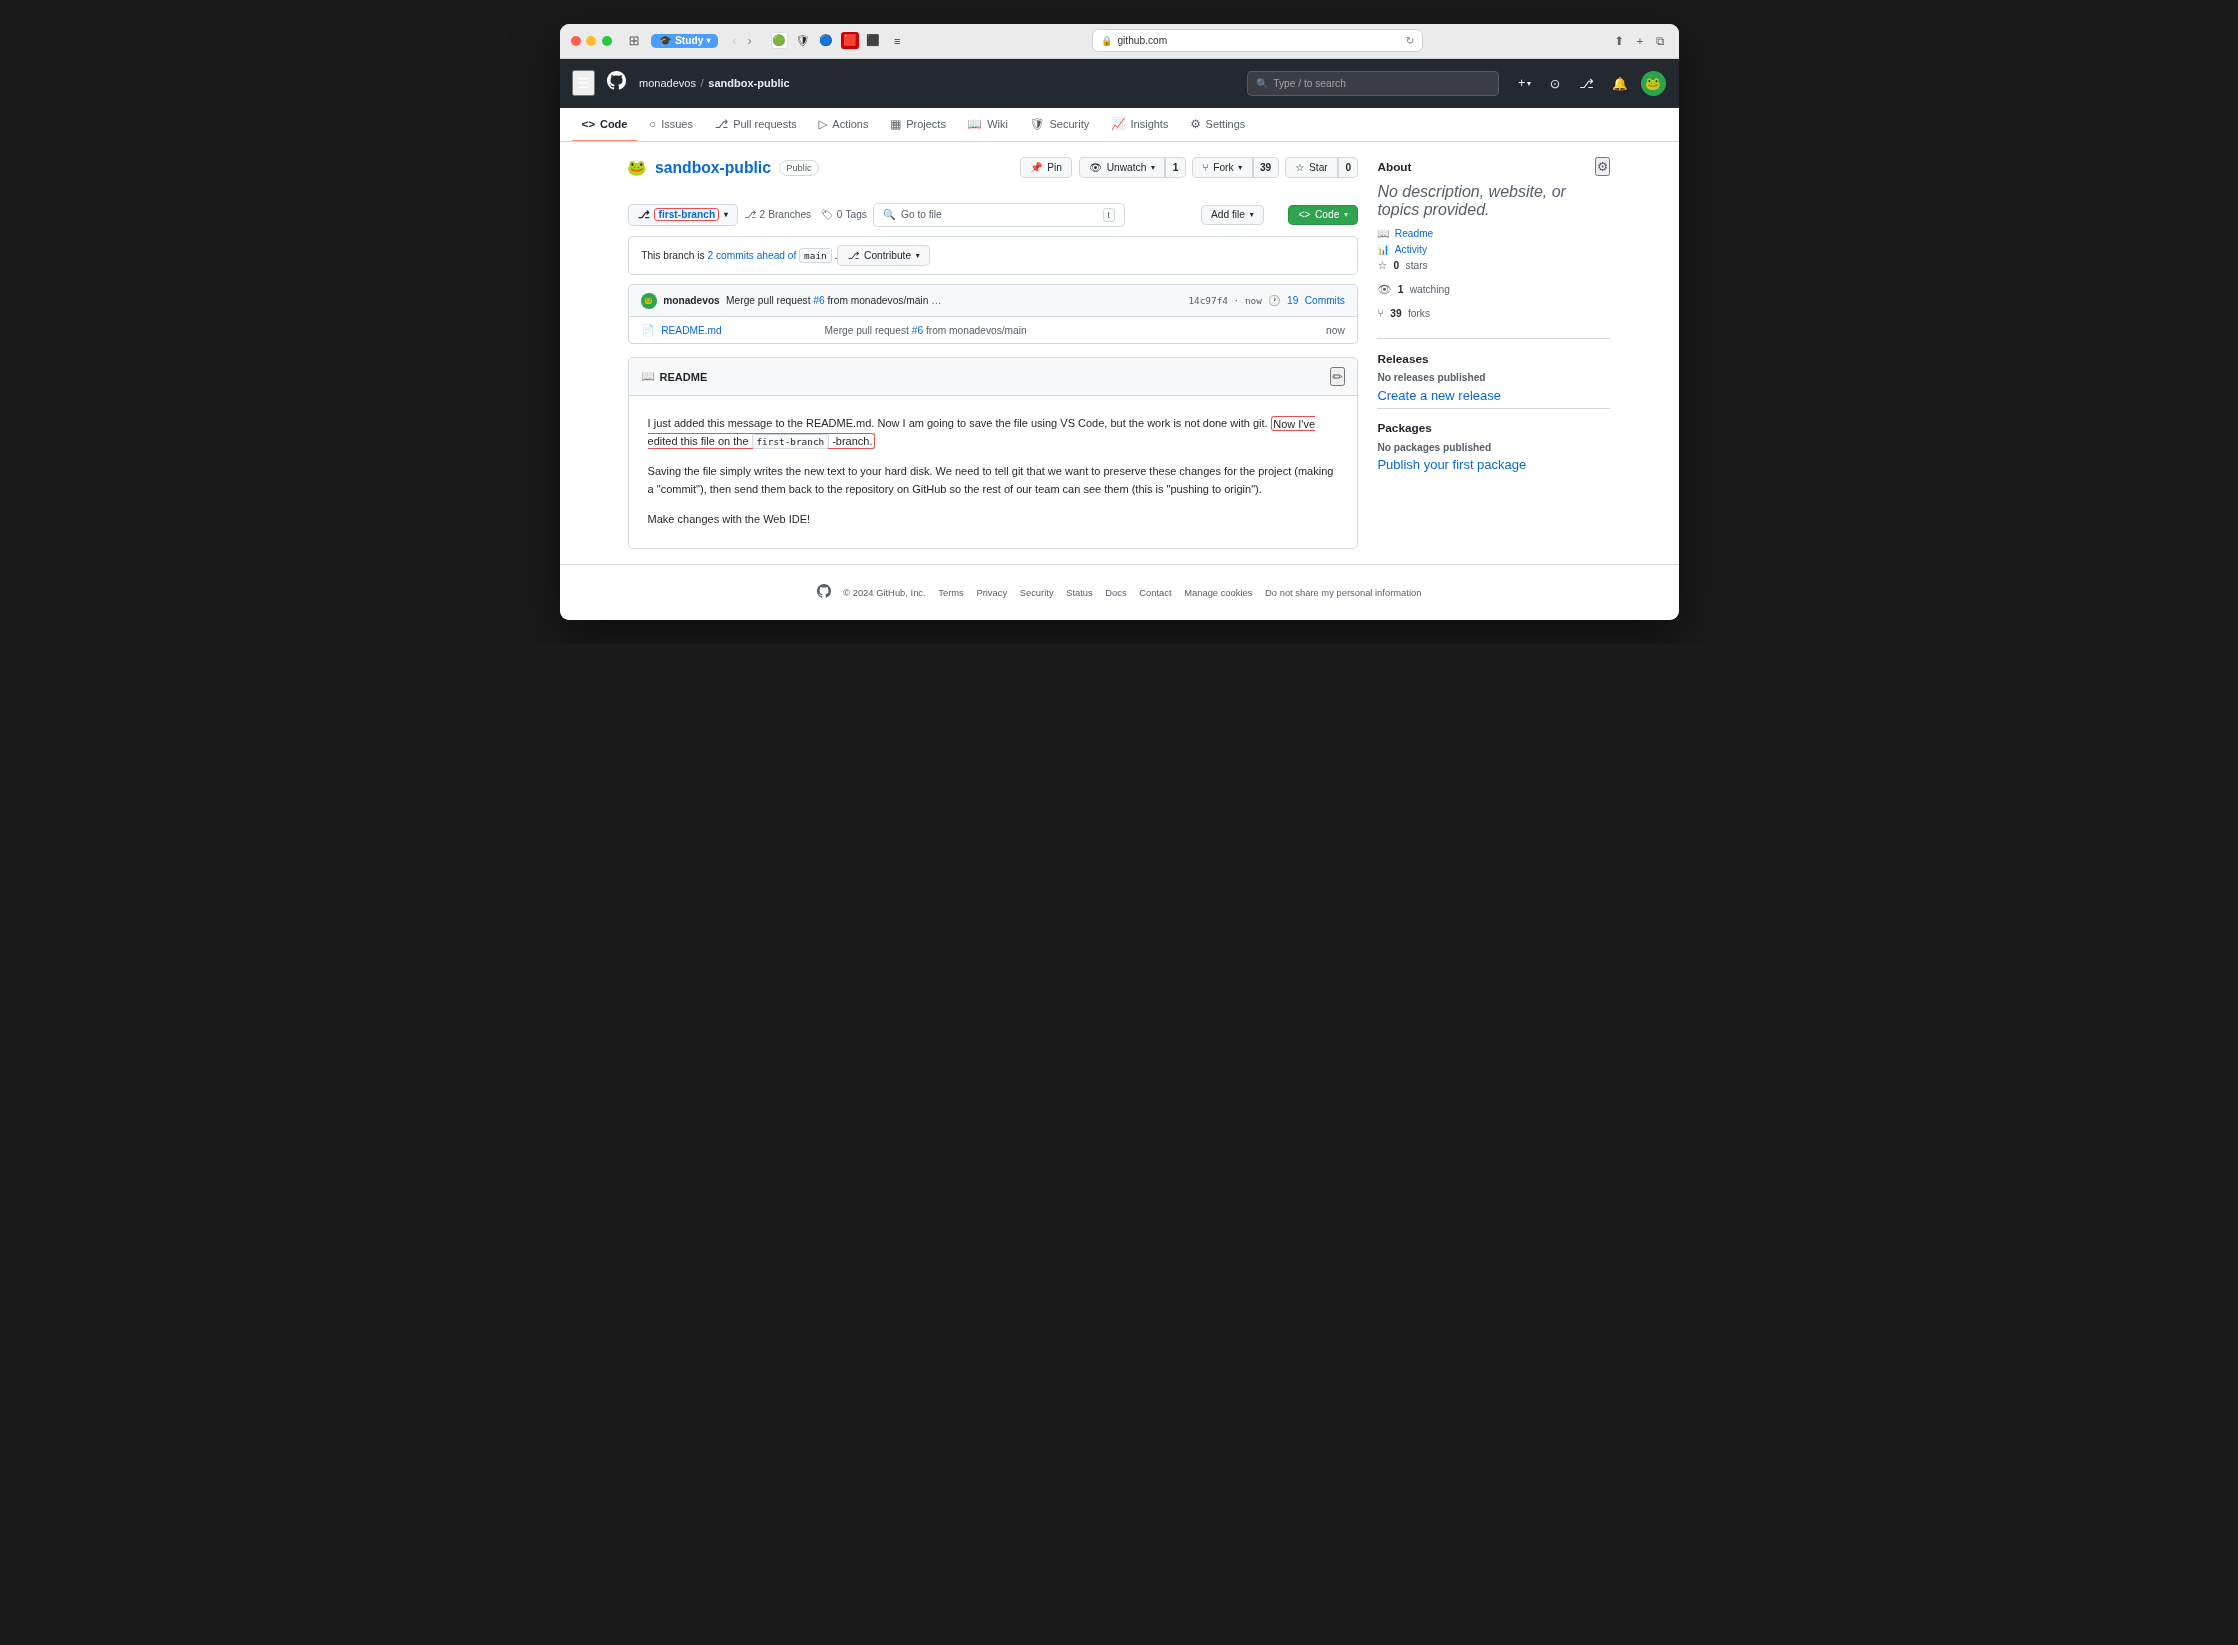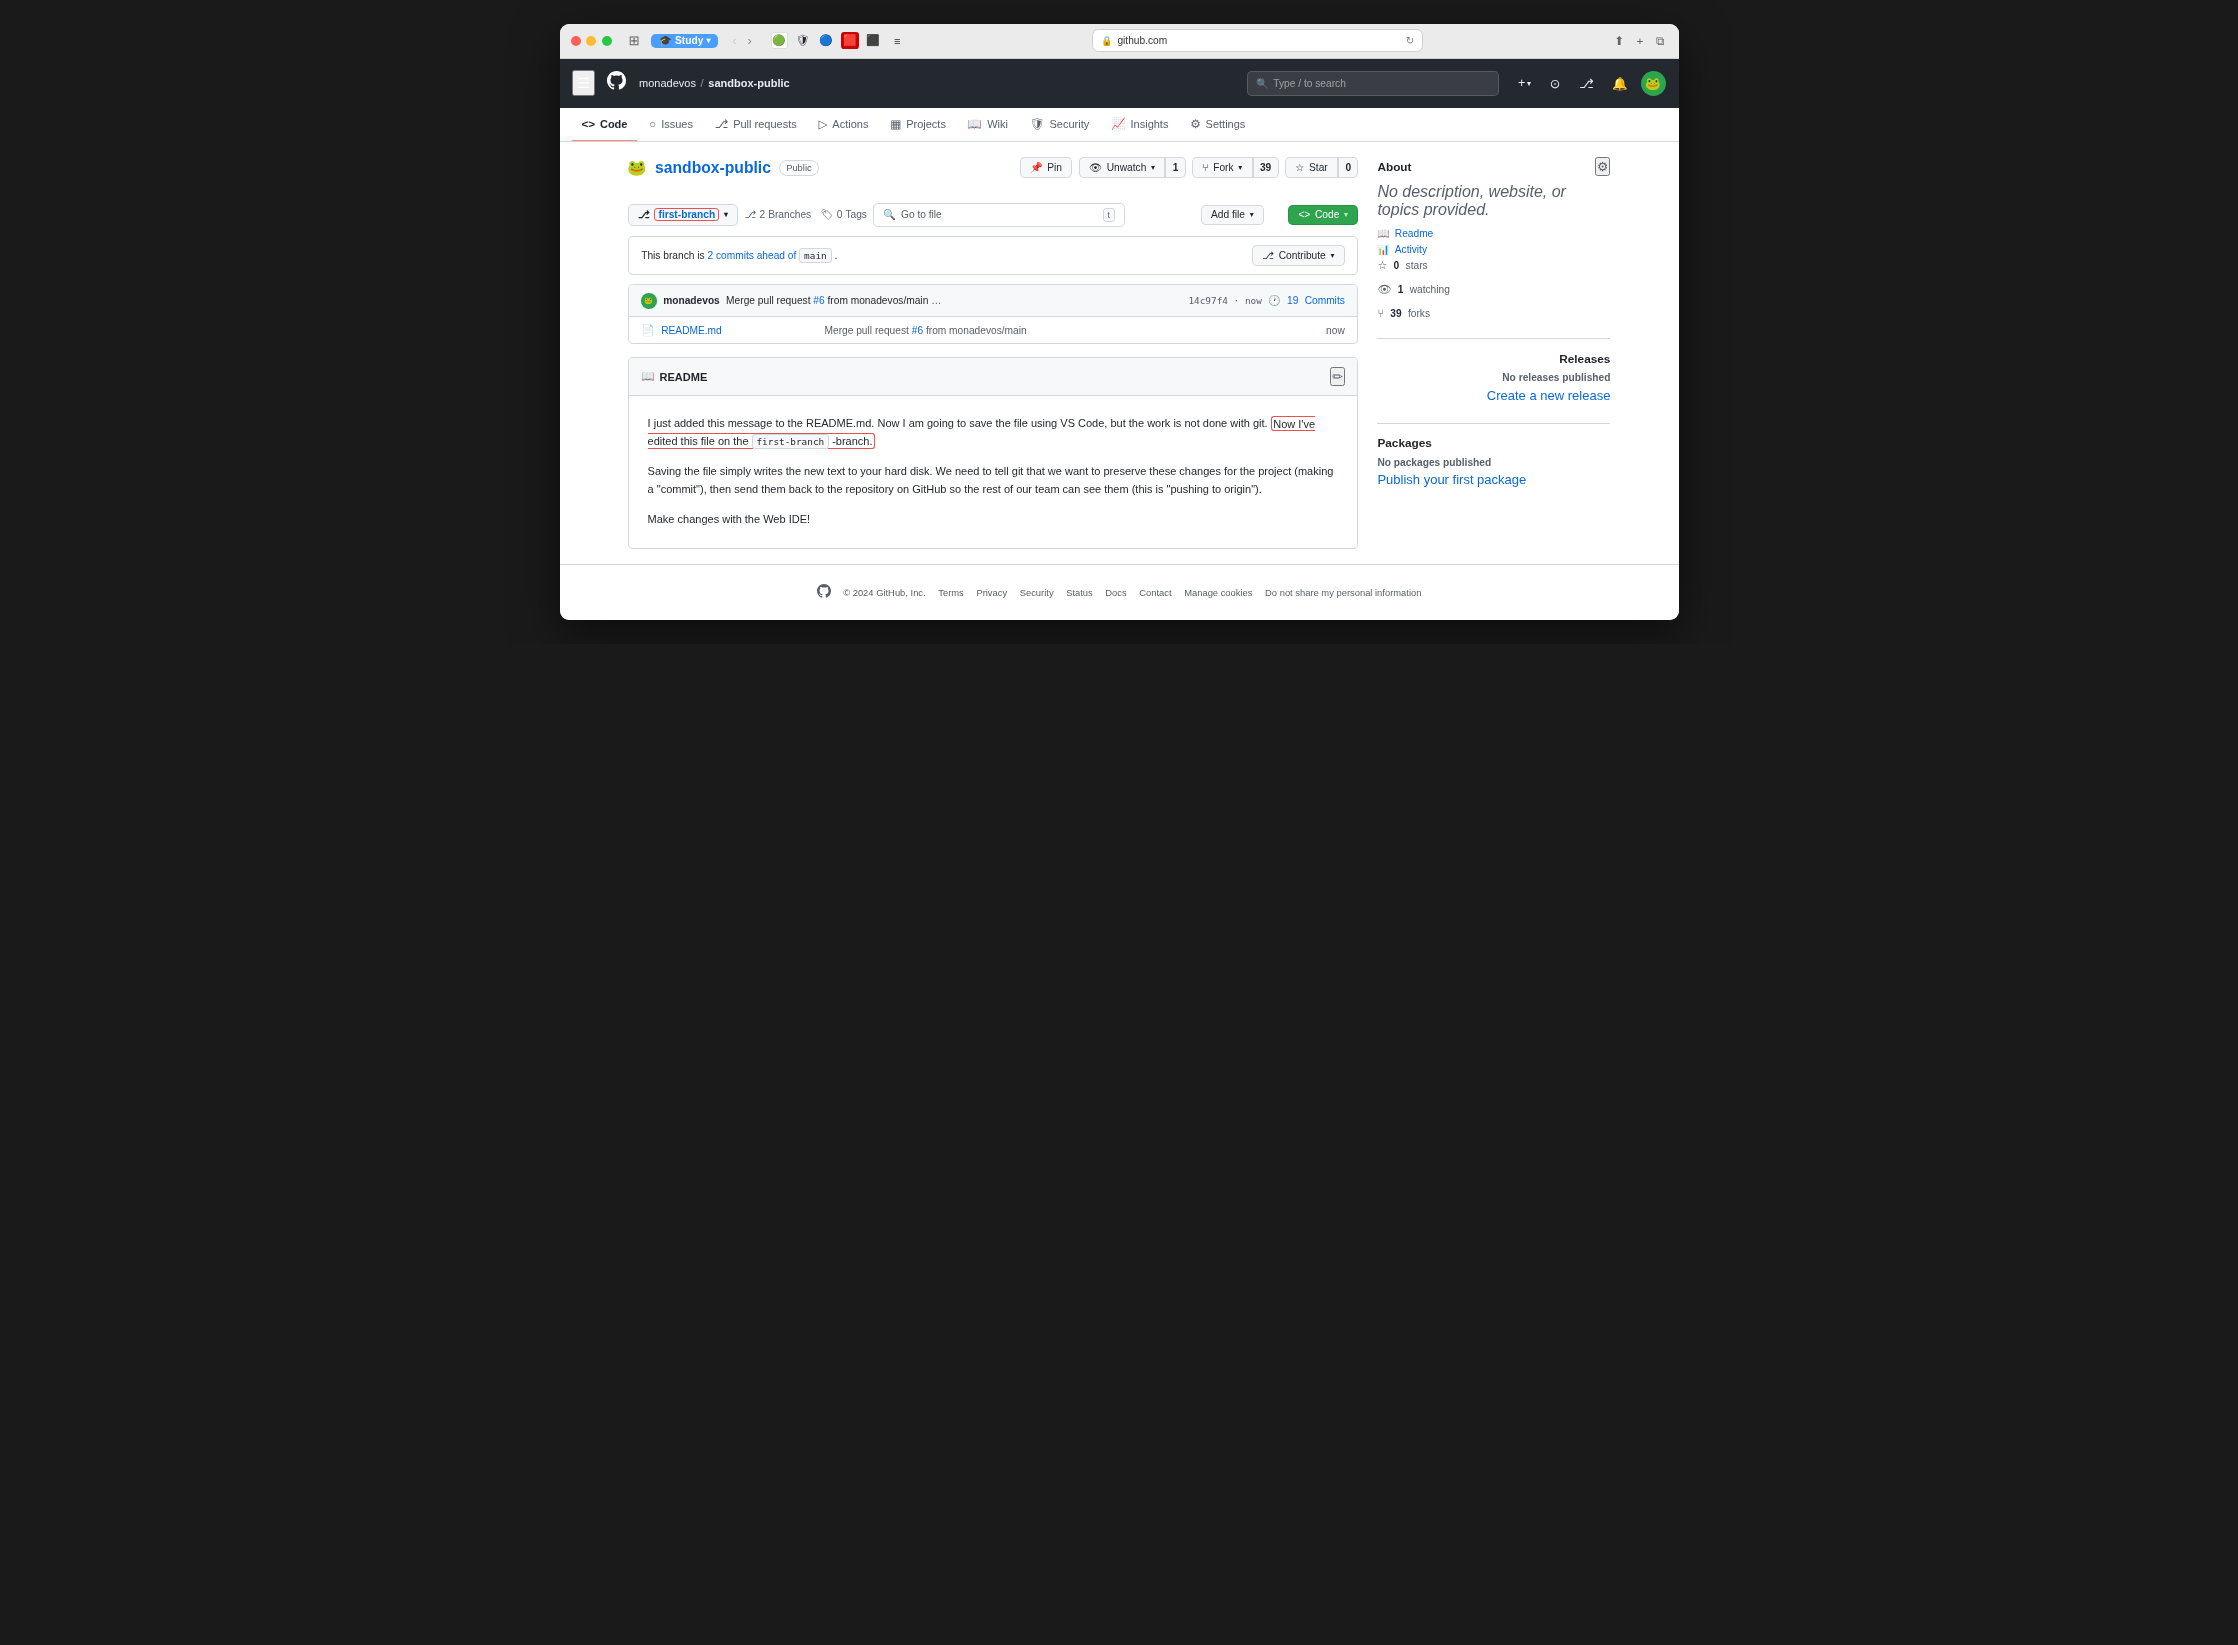--- a/index.html
+++ b/index.html
@@ -271,21 +271,20 @@
     .toolbar-right { margin-left: auto; display: flex; gap: 24px; align-items: center; }
 
     
     .branch-notice {
       border: 0.8px solid #d0d7de;
       border-radius: 4.7px;
       padding: 7.9px 12.6px;
       background: white;
       display: flex;
       align-items: center;
-      justify-content: space-between;
       margin-bottom: 9.4px;
       font-size: 10.2px;
       color: #24292f;
     }
     .branch-notice a { color: #0969da; text-decoration: none; }
     .branch-notice code {
       background: #f6f8fa;
       border: 0.8px solid #d0d7de;
       border-radius: 3.1px;
       padding: 0.8px 3.9px;
@@ -383,23 +382,22 @@
     .about-links { display: flex; flex-direction: column; gap: 4.7px; }
     .about-link { display: flex; align-items: center; gap: 4.7px; font-size: 10.2px; color: #57606a; text-decoration: none; }
     .about-link a { color: #0969da; text-decoration: none; }
 
     .sidebar-stat { display: flex; align-items: center; gap: 6.3px; font-size: 10.2px; color: #57606a; margin-bottom: 6.3px; }
     .sidebar-stat-icon { font-size: 11px; }
     .sidebar-stat strong { color: #24292f; }
 
     .releases-section {
       border-bottom: 0.8px solid #d0d7de;
-      padding-bottom: 20px;
+      padding-bottom: 5px;
       margin-bottom: 12.6px;
-      text-align: right;
     }
     .section-title { font-size: 11.8px; font-weight: 600; margin-bottom: 6.3px; }
     .section-link { font-size: 13px; color: #0969da; text-decoration: none; }
     .section-empty { font-size: 10.2px; color: #57606a; margin-bottom: 4.7px; font-weight: bold; }
 
     .packages-section { padding-bottom: 12.6px; }
 
     
     .gh-footer {
       text-align: center;

